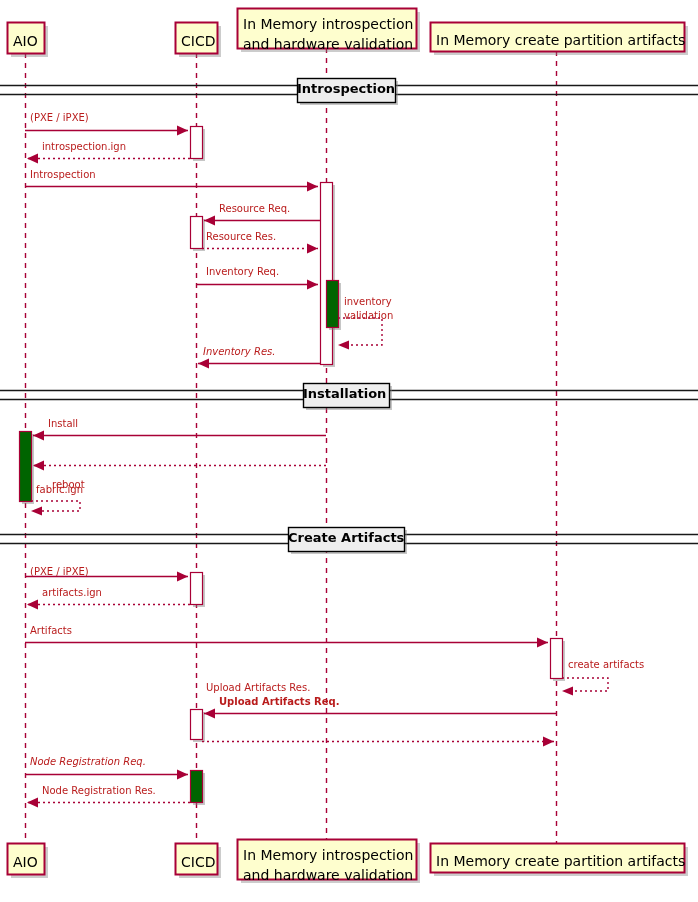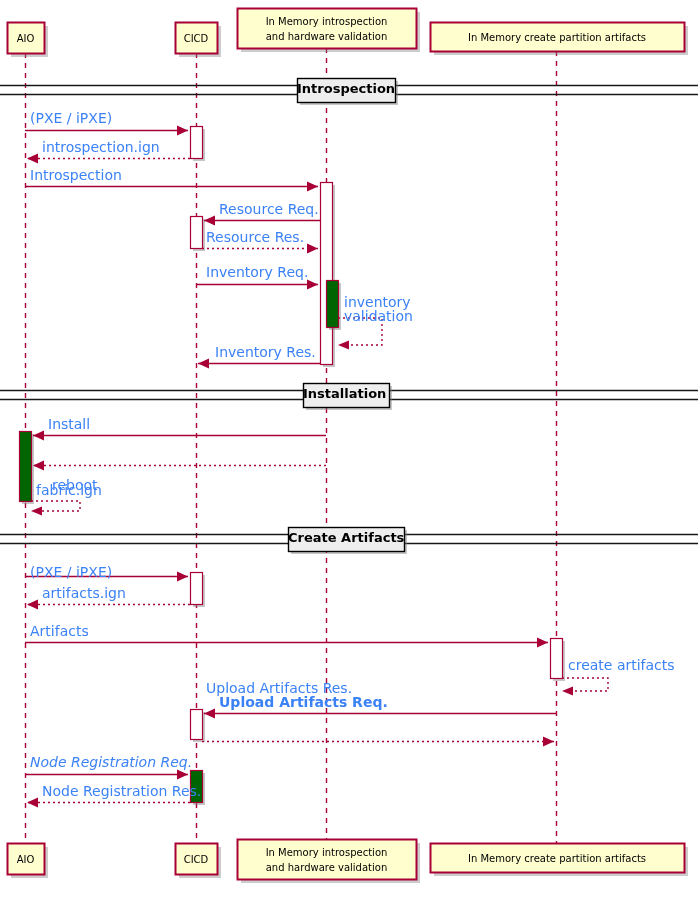--- a/index.html
+++ b/index.html
@@ -6,31 +6,31 @@
   html,body{margin:0;padding:0;background:#FFFFFF;}
   body{
     font-family:"DejaVu Sans","Liberation Sans",sans-serif;
     width:698px;height:902px;position:relative;overflow:hidden;
     -webkit-font-smoothing:antialiased;
   }
   #diagram{position:absolute;left:0;top:0;width:698px;height:902px;}
   .lbl{
     position:absolute;
     font-family:"DejaVu Sans","Liberation Sans",sans-serif;
-    font-size:14px;
-    color:#3b82f6;
+    font-size:10px;
+    color:#b91c1c;
     white-space:nowrap;
     line-height:14px;
   }
   .plabel{
-    font-size:10px;
+    font-size:14px;
     color:#000000;
     white-space:pre;
-    line-height:15px;
-    text-align:center;
+    line-height:20px;
+    text-align:left;
   }
   .divlabel{
     font-size:13px;
     font-weight:bold;
     color:#000000;
     white-space:nowrap;
   }
 </style>
 </head>
 <body>
@@ -126,21 +126,21 @@
       <rect x="434" y="847" width="254" height="29" fill="#808080" opacity="0.4"></rect>
       <rect x="430.5" y="843.5" width="254" height="29" fill="#FEFECE" stroke="#A80036" stroke-width="2"></rect>
     </svg>
     <div class="lbl" style="left: 30px; top: 111px;">(PXE / iPXE)</div>
     <div class="lbl" style="left: 42px; top: 140px;">introspection.ign</div>
     <div class="lbl" style="left: 30px; top: 168px;">Introspection</div>
     <div class="lbl" style="left: 219px; top: 202px;">Resource Req.</div>
     <div class="lbl" style="left: 206px; top: 230px;">Resource Res.</div>
     <div class="lbl" style="left: 206px; top: 265px;">Inventory Req.</div>
     <div class="lbl" style="left: 344px; top: 295px;">inventory<br>validation</div>
-    <div class="lbl" style="left: 215px; top: 345px;">Inventory Res.</div>
+    <div class="lbl" style="left: 203px; top: 345px; font-style: italic;">Inventory Res.</div>
     <div class="lbl" style="left: 48px; top: 417px;">Install</div>
     <div class="lbl" style="left: 52px; top: 447px; margin-top: 31px;">reboot</div>
     <div class="lbl" style="left: 36px; top: 483px;">fabric.ign</div>
     <div class="lbl" style="left: 30px; top: 565px;">(PXE / iPXE)</div>
     <div class="lbl" style="left: 42px; top: 586px;">artifacts.ign</div>
     <div class="lbl" style="left: 30px; top: 624px;">Artifacts</div>
     <div class="lbl" style="left: 568px; top: 658px;">create artifacts</div>
     <div class="lbl" style="left: 219px; top: 695px; font-weight: bold;">Upload Artifacts Req.</div>
     <div class="lbl" style="left: 206px; top: 681px;">Upload Artifacts Res.</div>
     <div class="lbl" style="left: 30px; top: 755px; font-style: italic;">Node Registration Req.</div>

